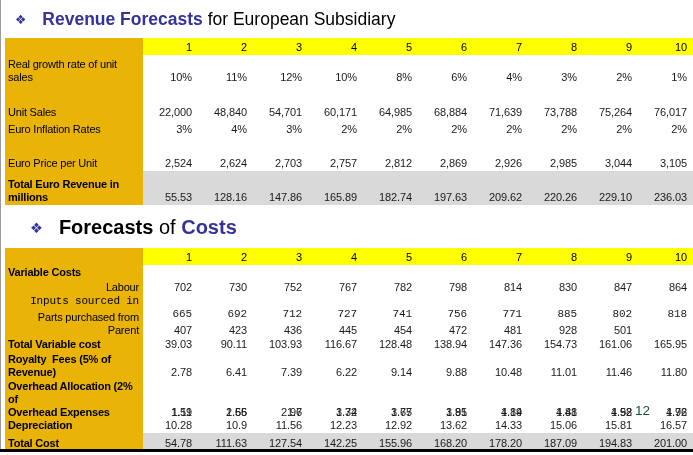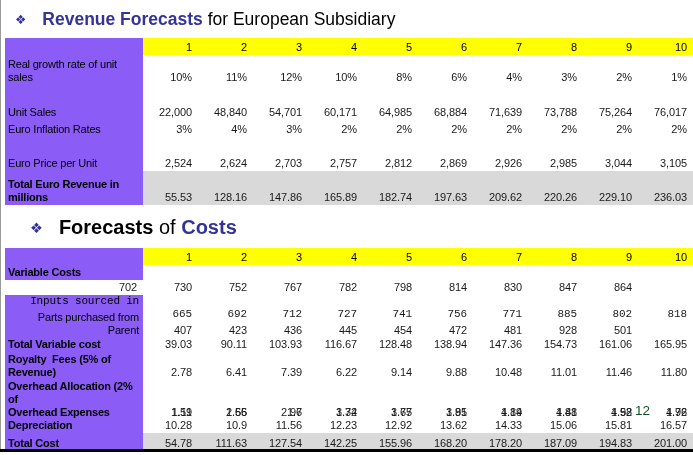--- a/index.html
+++ b/index.html
@@ -18,21 +18,21 @@
   .bold-black { font-weight:bold; }
 
   .xtable { position:absolute; left:5px; width:688px; }
   #table1 { top:38px; }
   #table2 { top:248px; }
 
   .trow { display:grid; grid-template-columns:138px repeat(10,55px); }
   .trow.head { height:17px; }
   .cell { display:flex; align-items:flex-end; min-width:0; overflow:visible; }
   .lbl {
-    background:#8b5cf6; padding:0 4px 1px 3px; font-size:11px; line-height:13px;
+    background:#eab308; padding:0 4px 1px 3px; font-size:11px; line-height:13px;
     letter-spacing:-0.2px; white-space:pre-wrap; color:#000;
   }
   .lbl.right { justify-content:flex-end; text-align:right; }
   .lbl.b { font-weight:bold; }
   .val {
     justify-content:flex-end; padding:0 6px 1px 0; font-size:11px; line-height:13px;
     letter-spacing:-0.1px; color:#1a1a1a; white-space:pre;
   }
   .head .val { background:#ffff00; color:#000; }
   .totalbg { background:#d9d9d9; }
@@ -183,20 +183,21 @@
         <div class="cell val"></div>
         <div class="cell val"></div>
         <div class="cell val"></div>
         <div class="cell val"></div>
         <div class="cell val"></div>
         <div class="cell val"></div>
         <div class="cell val"></div>
         <div class="cell val"></div>
       </div>
       <div class="trow" style="height: 15px;">
+        <div class="cell lbl right">Labour</div>
         <div class="cell val">702</div>
         <div class="cell val">730</div>
         <div class="cell val">752</div>
         <div class="cell val">767</div>
         <div class="cell val">782</div>
         <div class="cell val">798</div>
         <div class="cell val">814</div>
         <div class="cell val">830</div>
         <div class="cell val">847</div>
         <div class="cell val">864</div>

